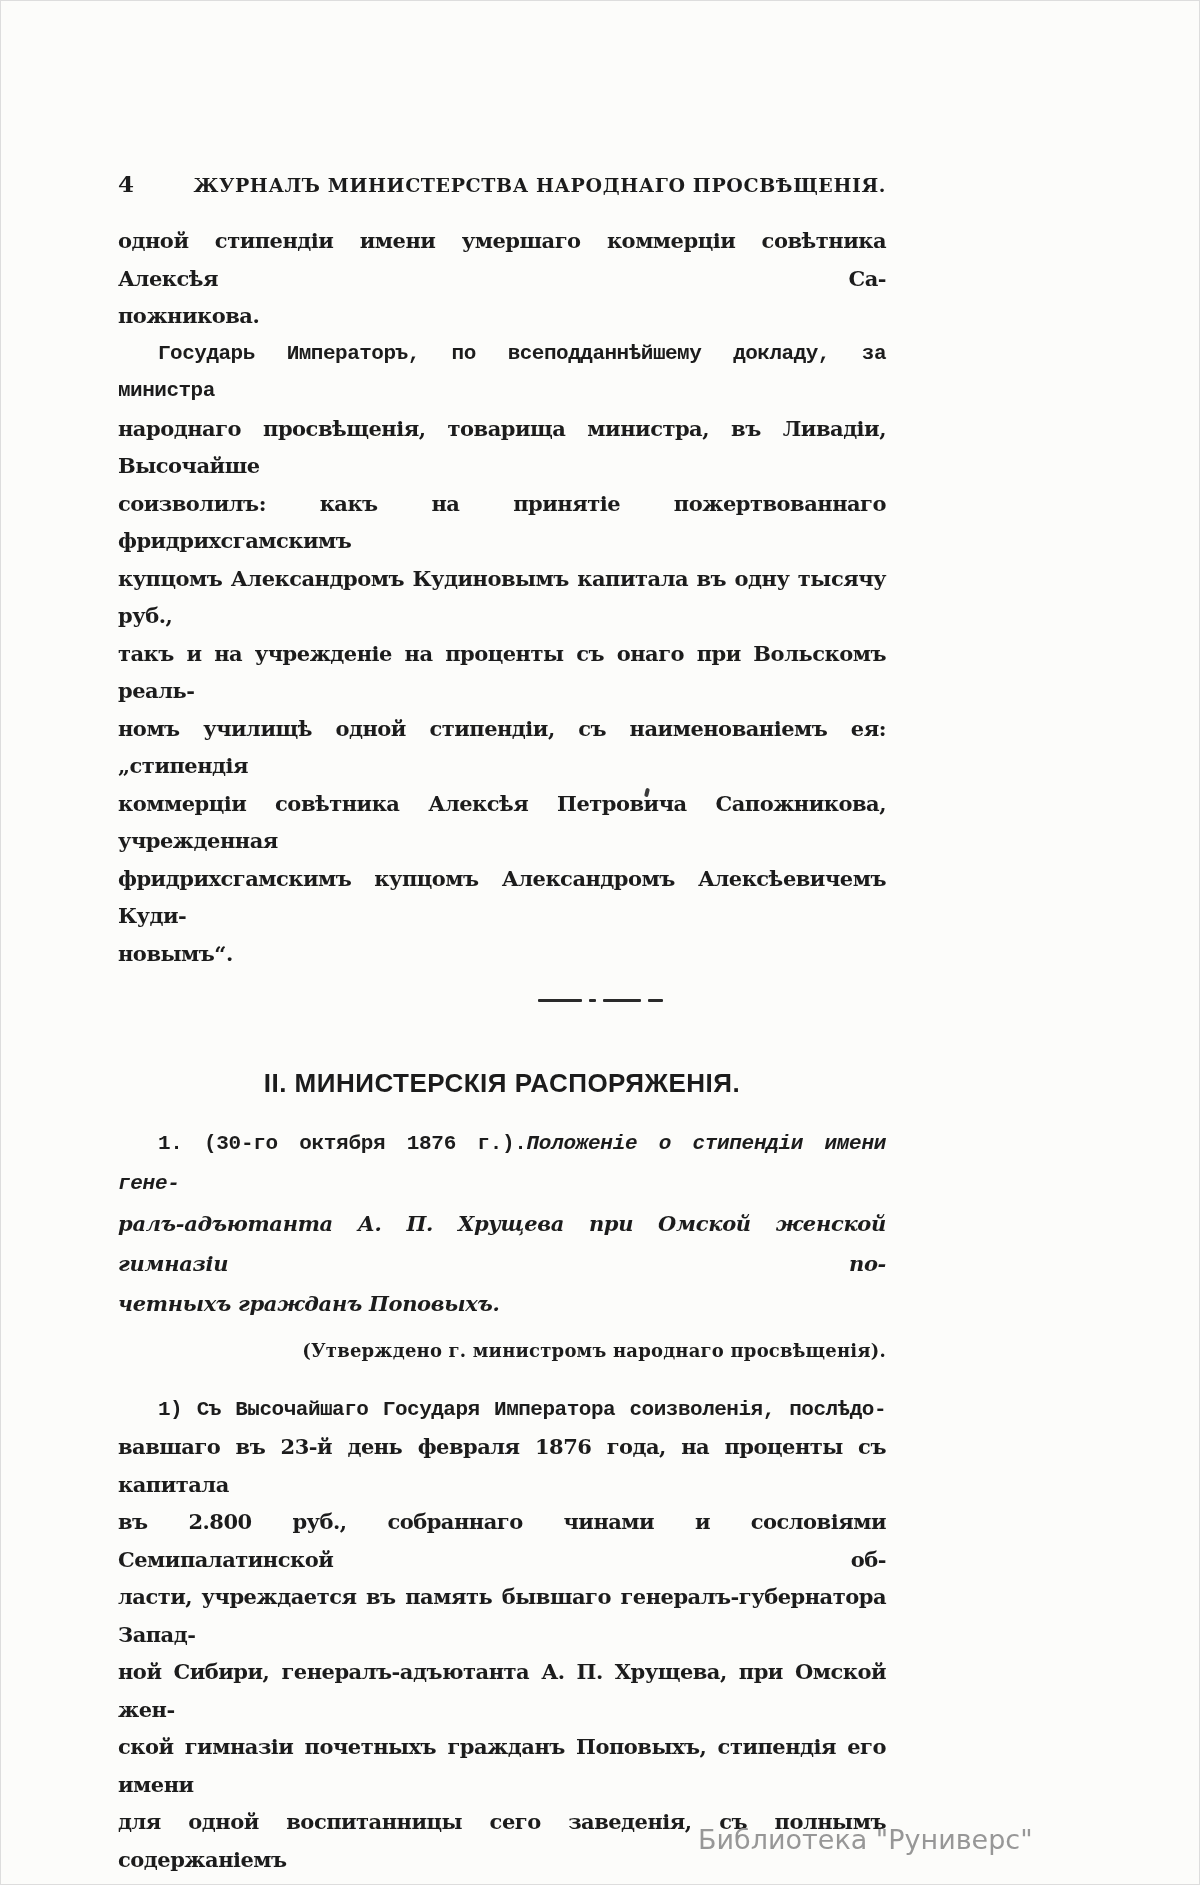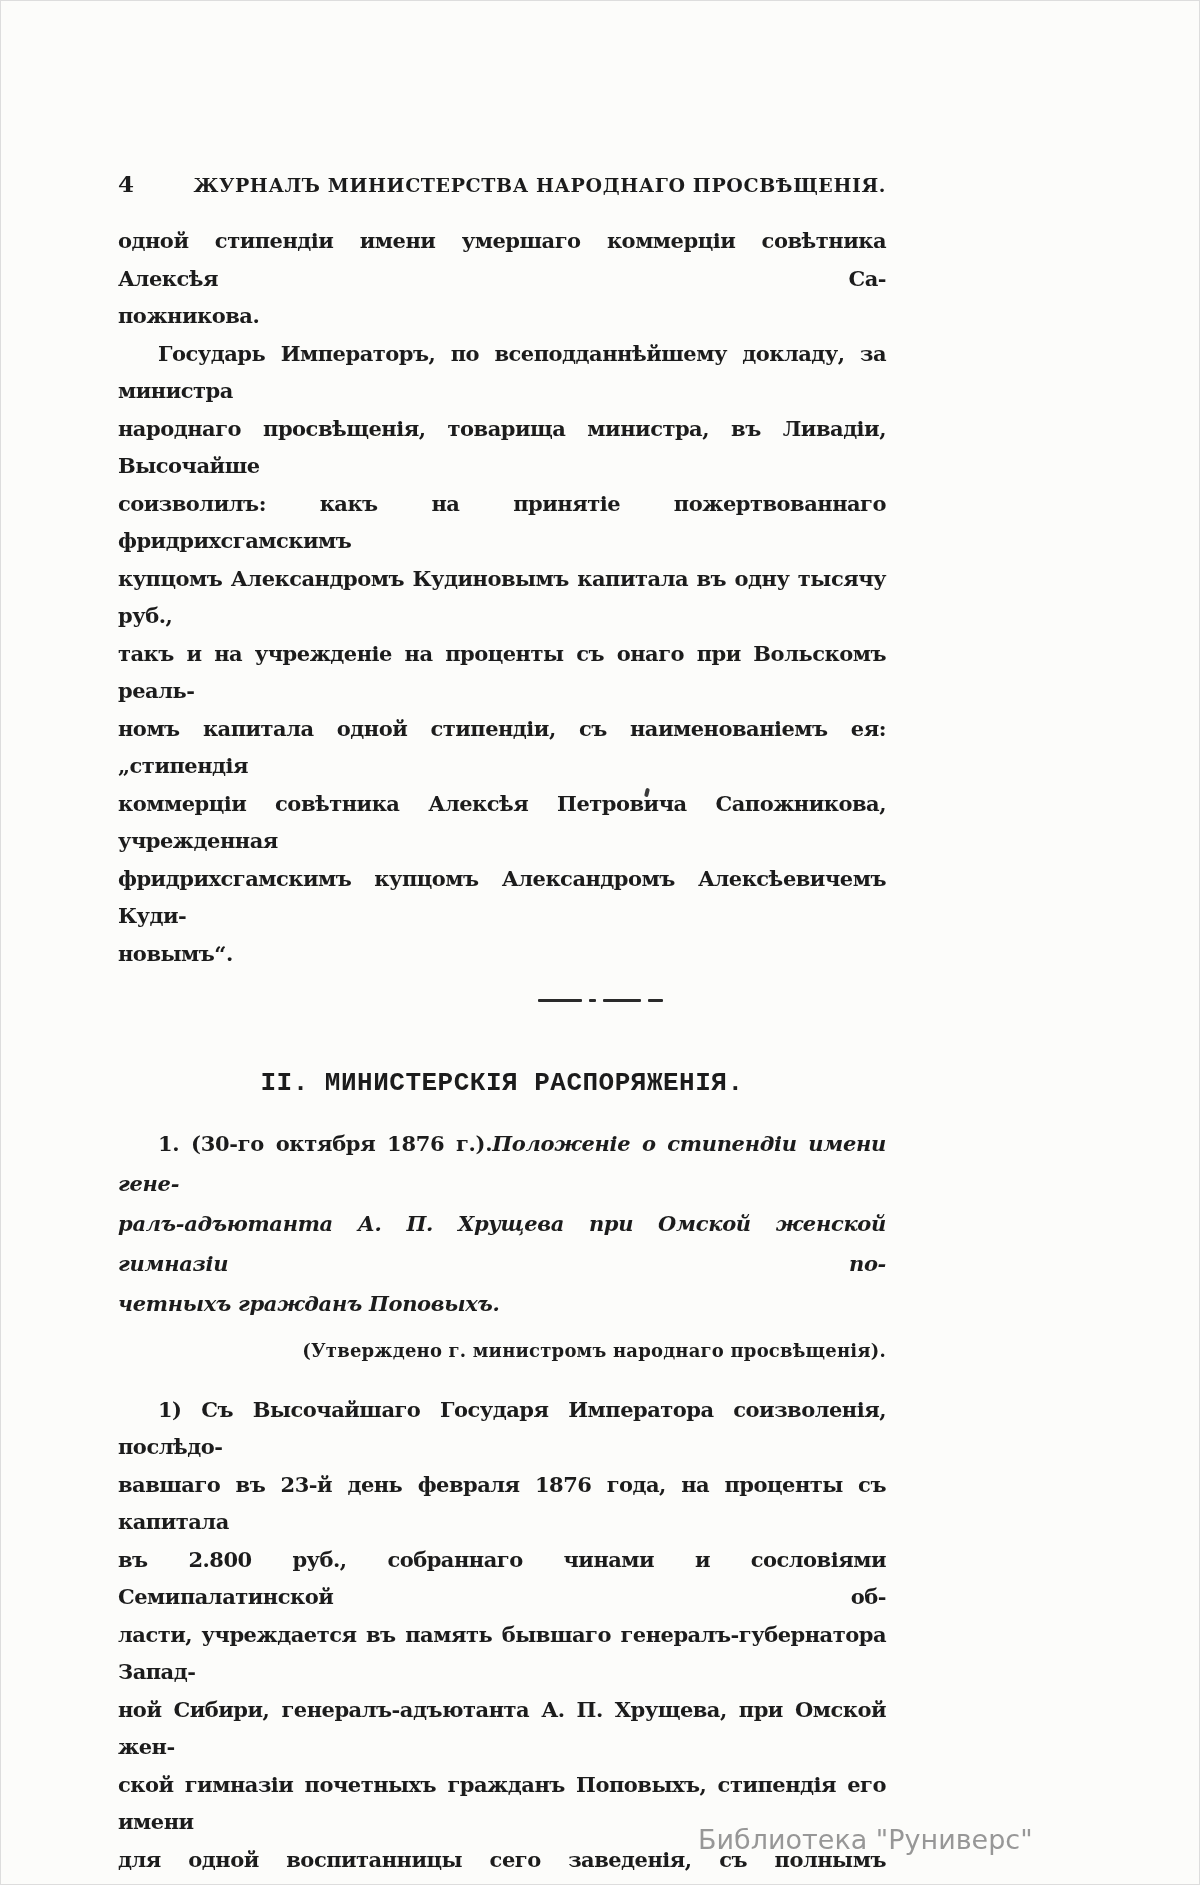--- a/index.html
+++ b/index.html
@@ -13,27 +13,27 @@
   .content{position:absolute;left:118px;top:170px;width:768px;}
   .pagehead{display:flex;align-items:baseline;height:30px;}
   .pagenum{width:96px;font-size:23px;font-weight:700;}
   .runtitle{flex:1;font-size:19px;font-weight:700;letter-spacing:0.6px;white-space:nowrap;}
   .bodytext{font-size:21px;font-weight:700;letter-spacing:-0.5px;line-height:37.5px;}
   .para{margin:0;}
   .para.first{margin-top:22px;}
   .ln{display:block;}
   .just{text-align:justify;text-align-last:justify;}
   .end{text-align:right;text-align-last:left;}
-  .ind{text-indent:40px;}
+  .ind{text-indent:40px;font-family:Liberation Mono, monospace;}
   .divider{display:flex;align-items:center;gap:7px;margin:27px 0 0 420px;height:3px;}
   .divider i{display:block;height:3px;background:#2a2a2a;border-radius:1px;}
   .d1{width:44px}.d2{width:7px}.d3{width:38px}.d4{width:15px}
   .secheading{
     margin-top:63px;text-align:center;
-    font-family:Liberation Mono, monospace;font-weight:700;
+    font-family:Liberation Sans, sans-serif;font-weight:700;
     font-size:26px;letter-spacing:0.5px;white-space:nowrap;
   }
   .speck{position:absolute;left:527px;top:618px;width:4px;height:9px;background:#3a3a3a;border-radius:2px;transform:rotate(14deg);}
   .itemtitle{margin-top:20px;font-size:21px;font-weight:700;line-height:40px;letter-spacing:-0.3px;}
   .itl{font-style:italic;}
   .up{font-style:normal;}
   .approved{margin-top:8px;text-align:right;font-size:18px;font-weight:700;letter-spacing:0.2px;}
   .para.afterapproved{margin-top:21px;}
   .watermark{
     position:absolute;left:698px;top:1824px;
@@ -58,21 +58,21 @@
         <span class="ln just">одной стипендіи имени умершаго коммерціи совѣтника Алексѣя Са-</span>
         <span class="ln end">пожникова.</span>
       </p>
 
       <p class="para">
         <span class="ln just ind">Государь Императоръ, по всеподданнѣйшему докладу, за министра</span>
         <span class="ln just">народнаго просвѣщенія, товарища министра, въ Ливадіи, Высочайше</span>
         <span class="ln just">соизволилъ: какъ на принятіе пожертвованнаго фридрихсгамскимъ</span>
         <span class="ln just">купцомъ Александромъ Кудиновымъ капитала въ одну тысячу руб.,</span>
         <span class="ln just">такъ и на учрежденіе на проценты съ онаго при Вольскомъ реаль-</span>
-        <span class="ln just">номъ капитала одной стипендіи, съ наименованіемъ ея: „стипендія</span>
+        <span class="ln just">номъ училищѣ одной стипендіи, съ наименованіемъ ея: „стипендія</span>
         <span class="ln just">коммерціи совѣтника Алексѣя Петровича Сапожникова, учрежденная</span>
         <span class="ln just">фридрихсгамскимъ купцомъ Александромъ Алексѣевичемъ Куди-</span>
         <span class="ln end">новымъ“.</span>
       </p>
 
       <div class="divider">
         <i class="d1"></i>
           <i class="d2"></i>
           <i class="d3"></i>
           <i class="d4"></i>

